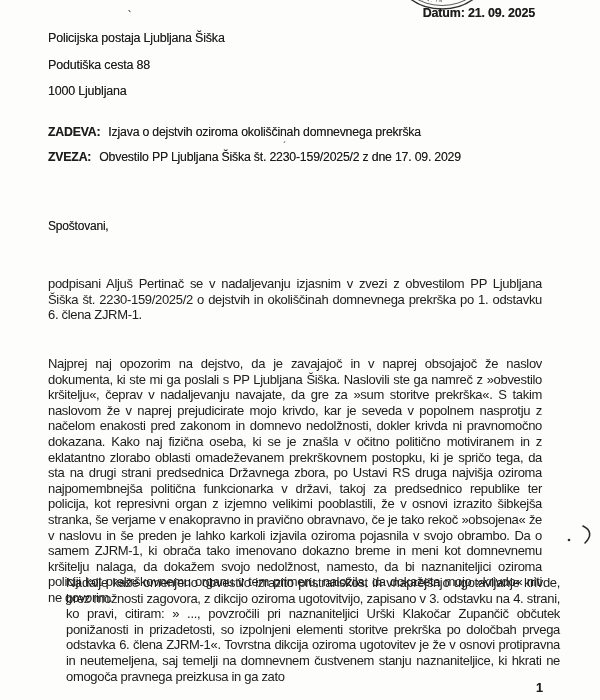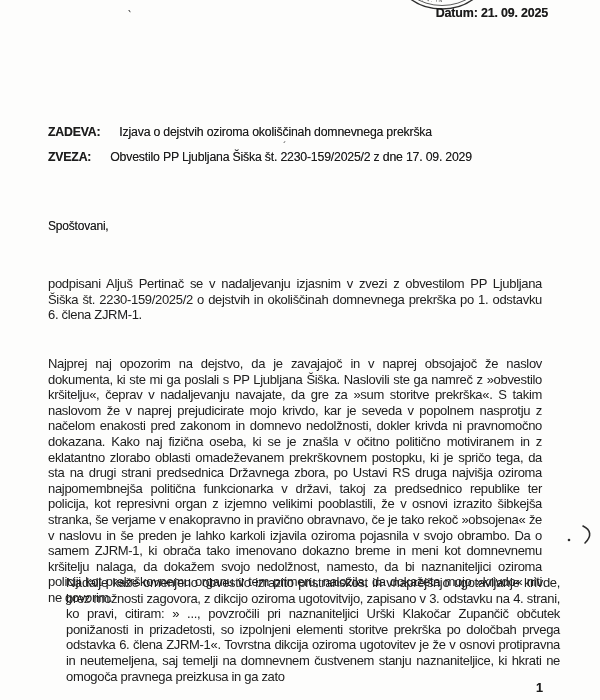--- a/index.html
+++ b/index.html
@@ -22,21 +22,21 @@
   .stamp {
     position: absolute;
     left: 396px;
     top: 0;
     width: 92px;
     height: 11px;
   }
   .date-line {
     position: absolute;
     top: 6px;
-    right: 52px;
+    right: 65px;
     font-size: 12.5px;
     font-weight: 700;
     letter-spacing: -0.2px;
   }
   .recipient {
     position: absolute;
     left: 48px;
     top: 31px;
     font-size: 12.5px;
     letter-spacing: -0.2px;
@@ -49,21 +49,21 @@
     position: absolute;
     left: 48px;
     top: 125px;
     font-size: 12.3px;
     letter-spacing: -0.2px;
   }
   .ref-block p {
     margin: 0 0 11px 0;
     line-height: 14px;
   }
-  .ref-label { font-weight: 700; margin-right: 19px; }
+  .ref-label { font-weight: 700; margin-right: 8px; }
   .salutation {
     position: absolute;
     left: 48px;
     top: 219px;
     font-size: 12px;
     letter-spacing: -0.2px;
   }
   .body-par {
     position: absolute;
     left: 48px;
@@ -117,20 +117,25 @@
     <ellipse cx="46" cy="-26" rx="45" ry="35" fill="none" stroke="#2e2e2e" stroke-width="1.4"></ellipse>
     <ellipse cx="46" cy="-26" rx="41.5" ry="31.5" fill="none" stroke="#2e2e2e" stroke-width="0.8"></ellipse>
     <path id="stampArc" d="M 16 -1.5 Q 46 5.5 76 -1.5" fill="none" stroke="none"></path>
     <text font-size="5" fill="#3a3a3a" letter-spacing="1.2" font-family="Liberation Sans, sans-serif">
       <textPath href="#stampArc" startOffset="4">LA V. IN</textPath>
     </text>
   </svg>
 
   <div class="date-line ink">Datum: 21. 09. 2025</div>
 
+  <div class="recipient ink">
+    <p>Policijska postaja Ljubljana Šiška</p>
+    <p>Podutiška cesta 88</p>
+    <p>1000 Ljubljana</p>
+  </div>
 
   <div class="ref-block ink">
     <p>
       <span class="ref-label">ZADEVA:</span><span>Izjava o dejstvih oziroma okoliščinah domnevnega prekrška</span>
     </p>
     <p>
       <span class="ref-label">ZVEZA:</span><span>Obvestilo PP Ljubljana Šiška št. 2230-159/2025/2 z dne 17. 09. 2029</span>
     </p>
   </div>
 

